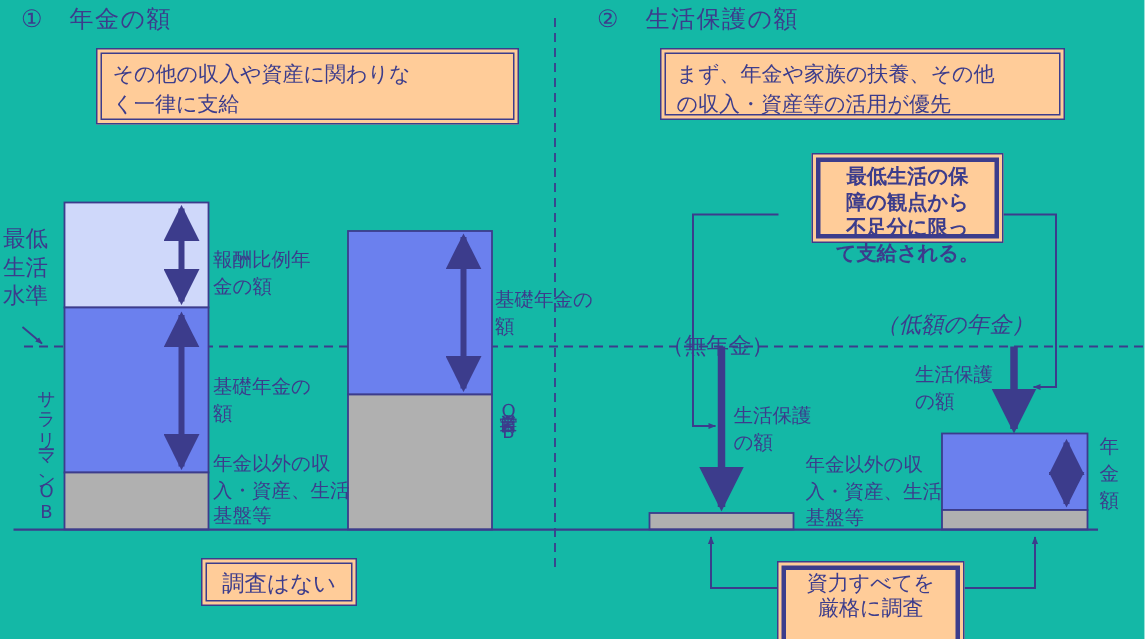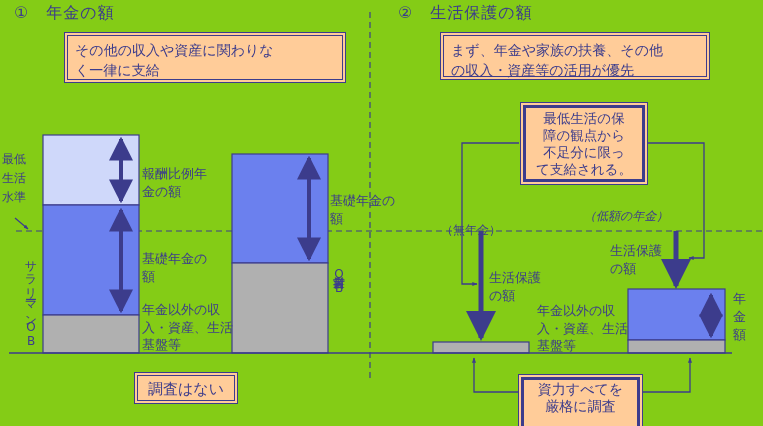--- a/index.html
+++ b/index.html
@@ -1,26 +1,26 @@
 <!DOCTYPE html>
 <html><head>
 <meta charset="utf-8">
 <style>
   html, body { margin: 0; padding: 0; background: #ffffff; }
   #stage {
     position: relative; width: 763px; height: 426px; overflow: hidden;
-    background: #84cc16;
+    background: #14b8a6;
     font-family: "DejaVu Sans", "Liberation Sans", sans-serif;
     color: #3c3c8c;
   }
   #art { position: absolute; left: 0; top: 0; }
   .t { position: absolute; white-space: nowrap; font-size: 13px; line-height: 17.5px; }
   .t div { white-space: nowrap; }
   .title { font-size: 16px; line-height: 20px; letter-spacing: 1px; }
-  .big { font-size: 12px; line-height: 18px; }
+  .big { font-size: 15px; line-height: 18px; }
   .vert { writing-mode: vertical-rl; text-orientation: upright; font-size: 12px; line-height: 13px; letter-spacing: 0; }
   .box {
     position: absolute; box-sizing: border-box; background: #ffcc99;
     border: 4px double #3c3c8c; font-size: 14px;
   }
   .box.heavy { border: 1px solid #3c3c8c; padding: 2px; }
   .box.heavy .inner { width: 100%; height: 100%; box-sizing: border-box; border: 3px solid #3c3c8c; }
   .box .lines { padding: 4px 7px; line-height: 20px; }
   .box.center-text .lines, .box.heavy .lines { text-align: center; }
 </style>
@@ -80,21 +80,21 @@
       <div> く一律に支給</div>
     </div>
   </div>
   <div class="box" style="left:440px; top:32px; width:270px; height:48px;">
     <div class="lines">
       <div>まず、年金や家族の扶養、その他</div>
       <div>の収入・資産等の活用が優先</div>
     </div>
   </div>
 
-  <div class="box heavy" style="left:520px; top:102px; width:128px; height:83px;">
+  <div class="box heavy" style="left:541px; top:102px; width:128px; height:60px;font-weight:bold;">
     <div class="inner">
       <div class="lines" style="padding:2px 2px; line-height:17px; font-size:13.5px;">
         <div>最低生活の保</div>
         <div>障の観点から</div>
         <div>不足分に限っ</div>
         <div>て支給される。</div>
       </div>
     </div>
   </div>
 

